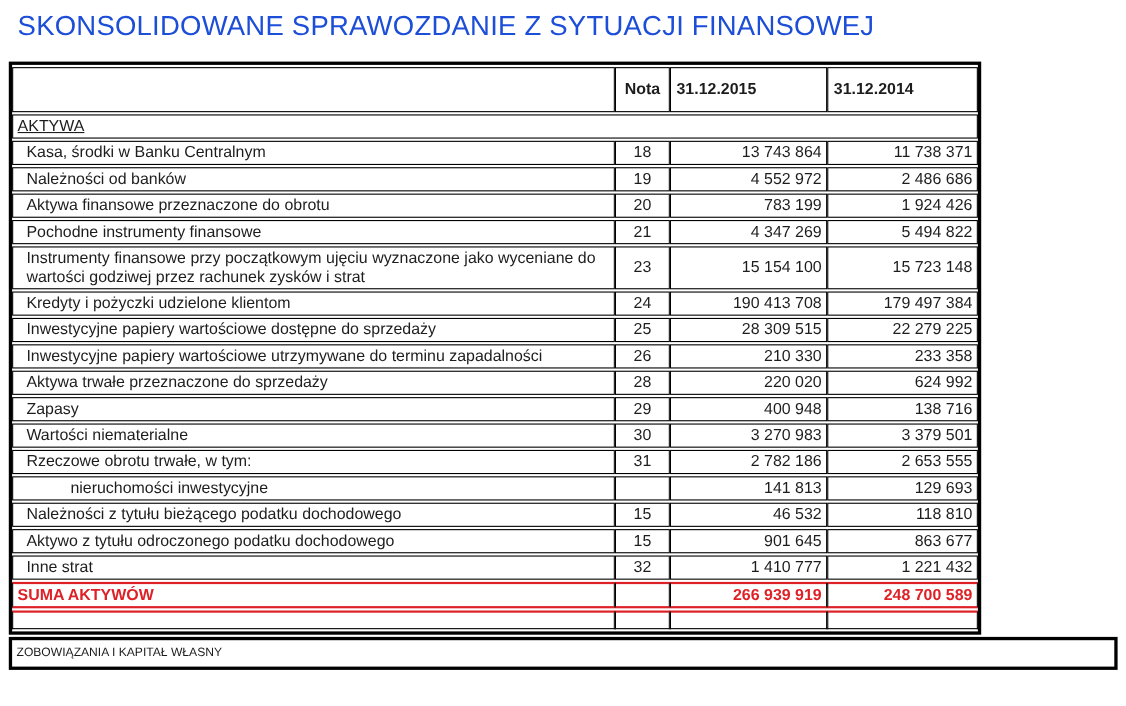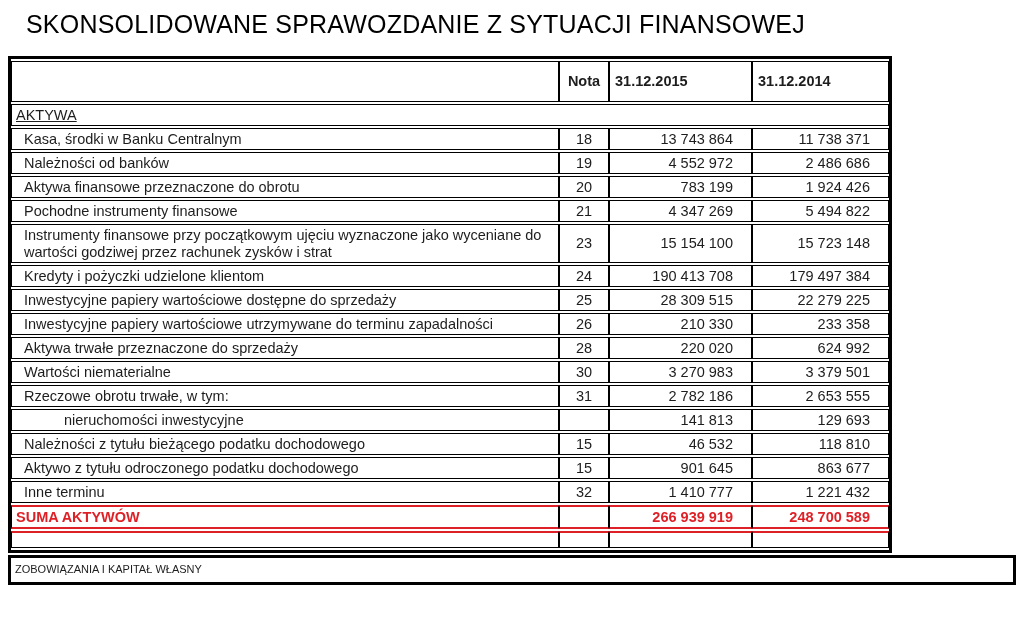--- a/index.html
+++ b/index.html
@@ -13,22 +13,22 @@
     overflow: hidden;
     box-sizing: border-box;
     padding: 6px 8px 0 8px;
     font-family: "Liberation Sans", "DejaVu Sans", sans-serif;
     color: #1d1d1d;
   }
   .page-title {
     font-size: 25px;
     font-weight: 500;
     letter-spacing: 0.2px;
-    color: #000000;
-    margin: 4px 0 17px 18px;
+    color: #1d4ed8;
+    margin: 4px 0 17px 8px;
     white-space: nowrap;
   }
   table.fin {
     width: 884px;
     table-layout: fixed;
     border-collapse: separate;
     border-spacing: 0 2px;
     border: 3px solid #000;
     background: #fff;
   }
@@ -48,21 +48,21 @@
   }
   .fin th {
     font-weight: bold;
     text-align: left;
     padding-top: 11px;
     padding-bottom: 11px;
   }
   .fin th.nota { text-align: center; padding-left: 2px; padding-right: 2px; }
   .fin td.label { padding-left: 12px; }
   .fin td.nota  { text-align: center; }
-  .fin td.num   { text-align: right; padding-right: 18px; }
+  .fin td.num   { text-align: right; padding-right: 4px; }
 
   tr.section-row td {
     padding-left: 4px;
     font-weight: normal;
     text-decoration: underline;
   }
   tr.sub td.label { padding-left: 52px; }
 
   tr.total-row td {
     color: var(--accent-red, #de2127);
@@ -161,20 +161,26 @@
         <td class="num">210 330</td>
         <td class="num">233 358</td>
       </tr>
       <tr class="data-row">
         <td class="label">Aktywa trwałe przeznaczone do sprzedaży</td>
         <td class="nota">28</td>
         <td class="num">220 020</td>
         <td class="num">624 992</td>
       </tr>
       <tr class="data-row">
+        <td class="label">Zapasy</td>
+        <td class="nota">29</td>
+        <td class="num">400 948</td>
+        <td class="num">138 716</td>
+      </tr>
+      <tr class="data-row">
         <td class="label">Wartości niematerialne</td>
         <td class="nota">30</td>
         <td class="num">3 270 983</td>
         <td class="num">3 379 501</td>
       </tr>
       <tr class="data-row">
         <td class="label">Rzeczowe obrotu trwałe, w tym:</td>
         <td class="nota">31</td>
         <td class="num">2 782 186</td>
         <td class="num">2 653 555</td>
@@ -191,21 +197,21 @@
         <td class="num">46 532</td>
         <td class="num">118 810</td>
       </tr>
       <tr class="data-row">
         <td class="label">Aktywo z tytułu odroczonego podatku dochodowego</td>
         <td class="nota">15</td>
         <td class="num">901 645</td>
         <td class="num">863 677</td>
       </tr>
       <tr class="data-row">
-        <td class="label">Inne terminu</td>
+        <td class="label">Inne strat</td>
         <td class="nota">32</td>
         <td class="num">1 410 777</td>
         <td class="num">1 221 432</td>
       </tr>
       <tr class="total-row">
         <td class="label">SUMA AKTYWÓW</td>
         <td class="nota"></td>
         <td class="num">266 939 919</td>
         <td class="num">248 700 589</td>
       </tr>

